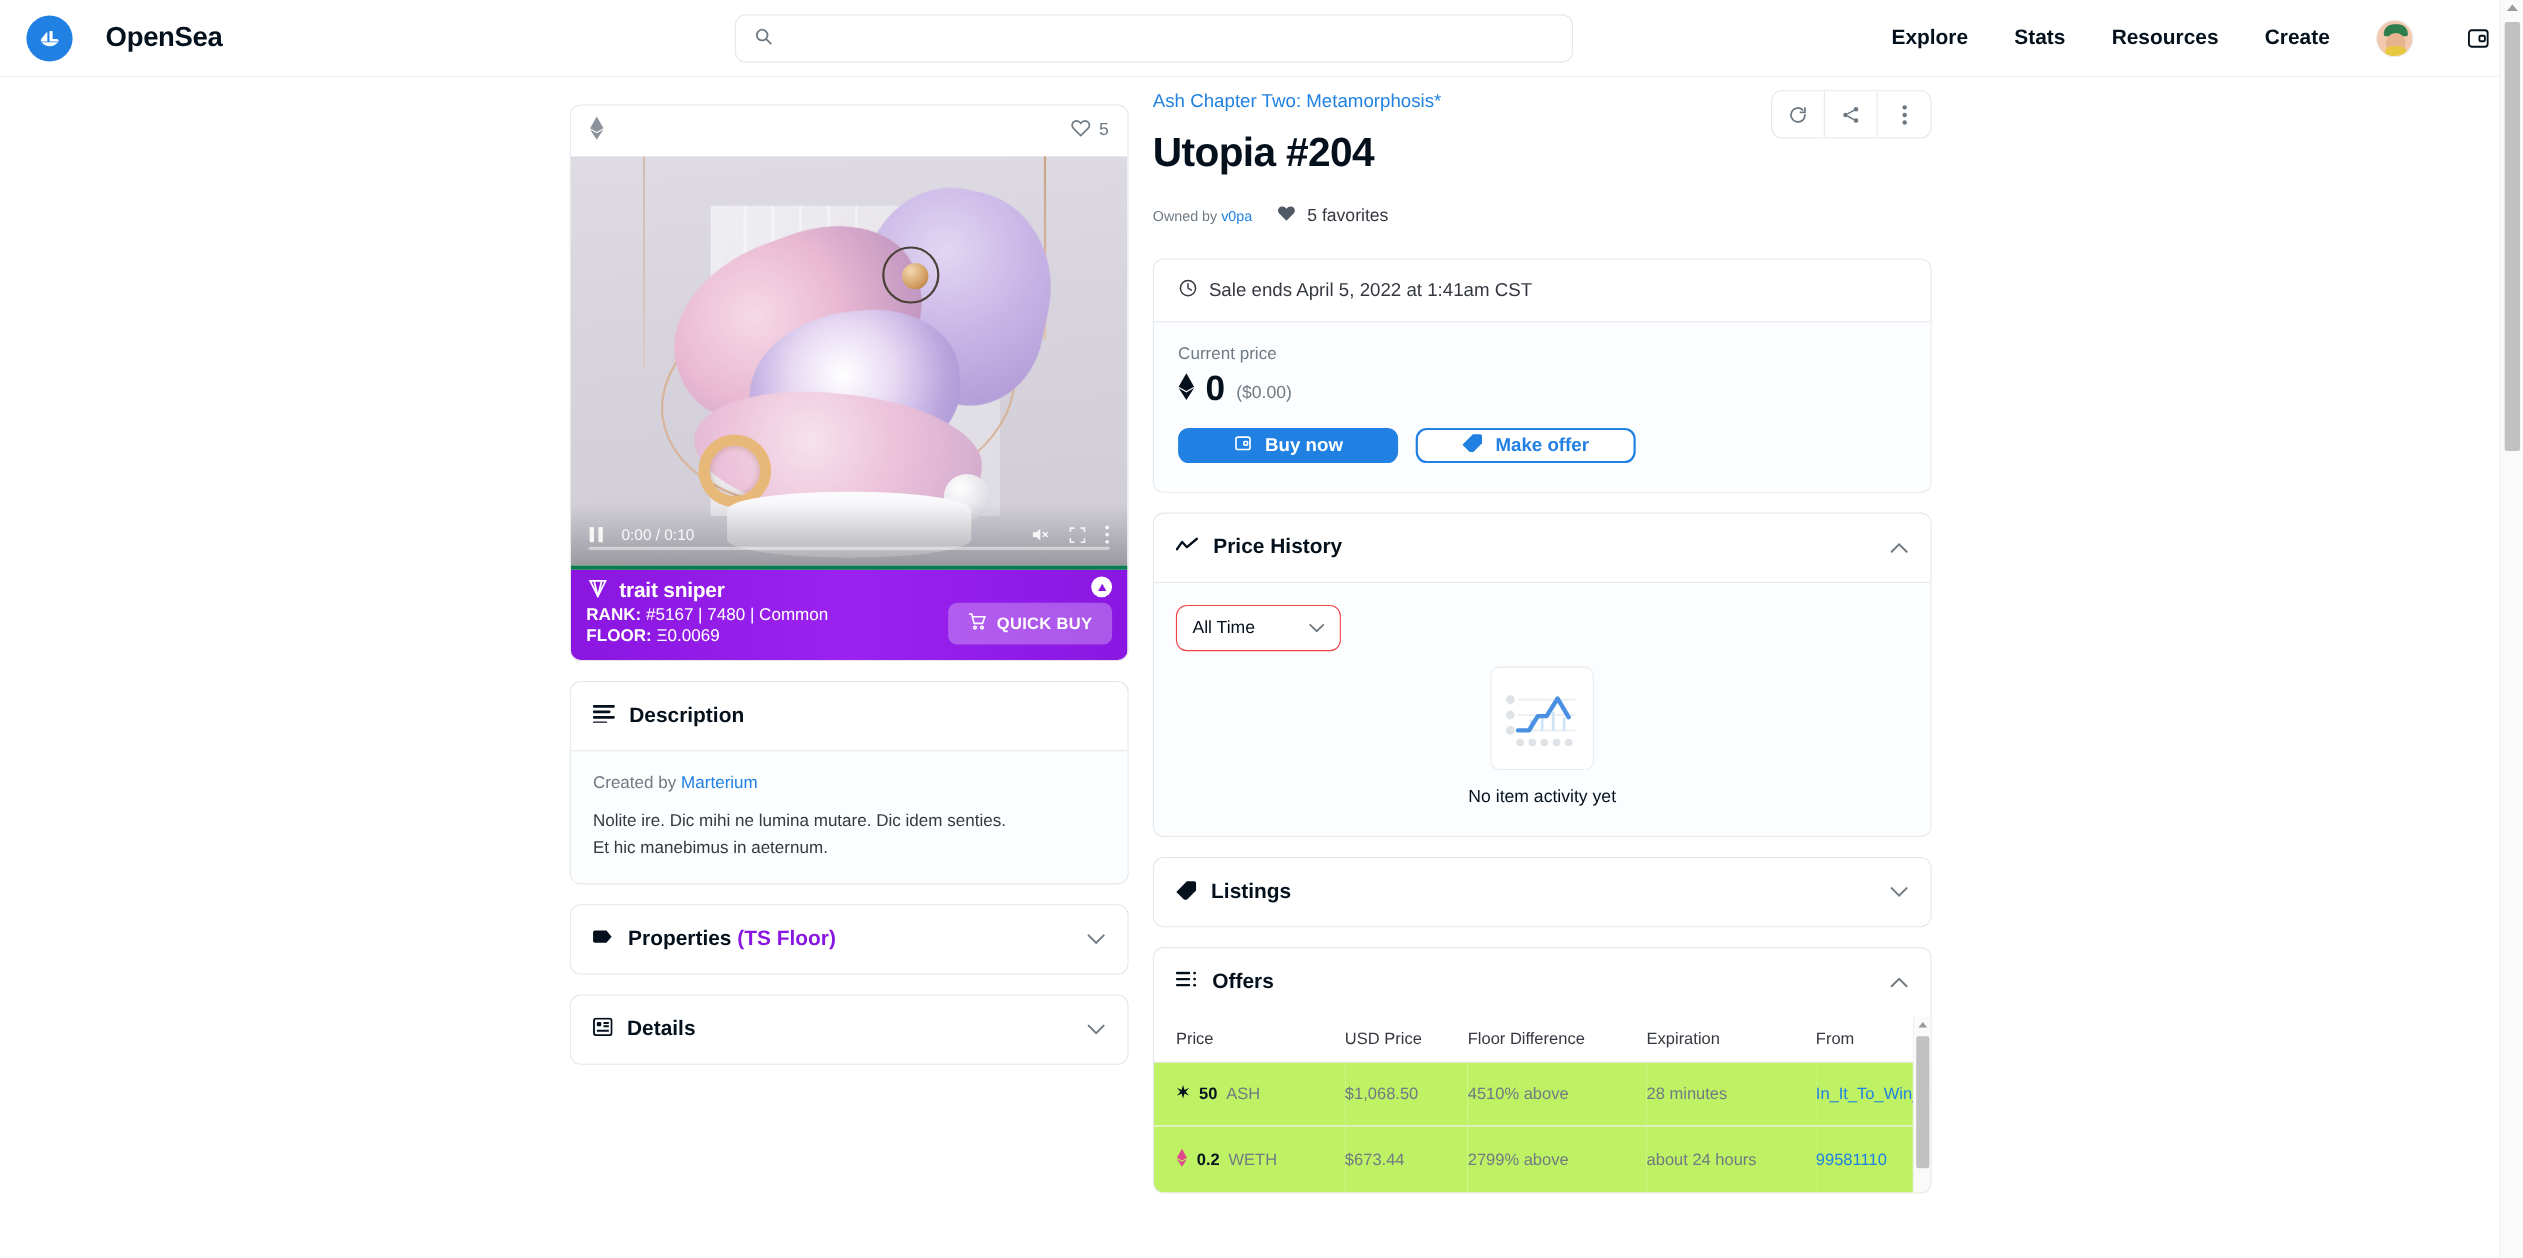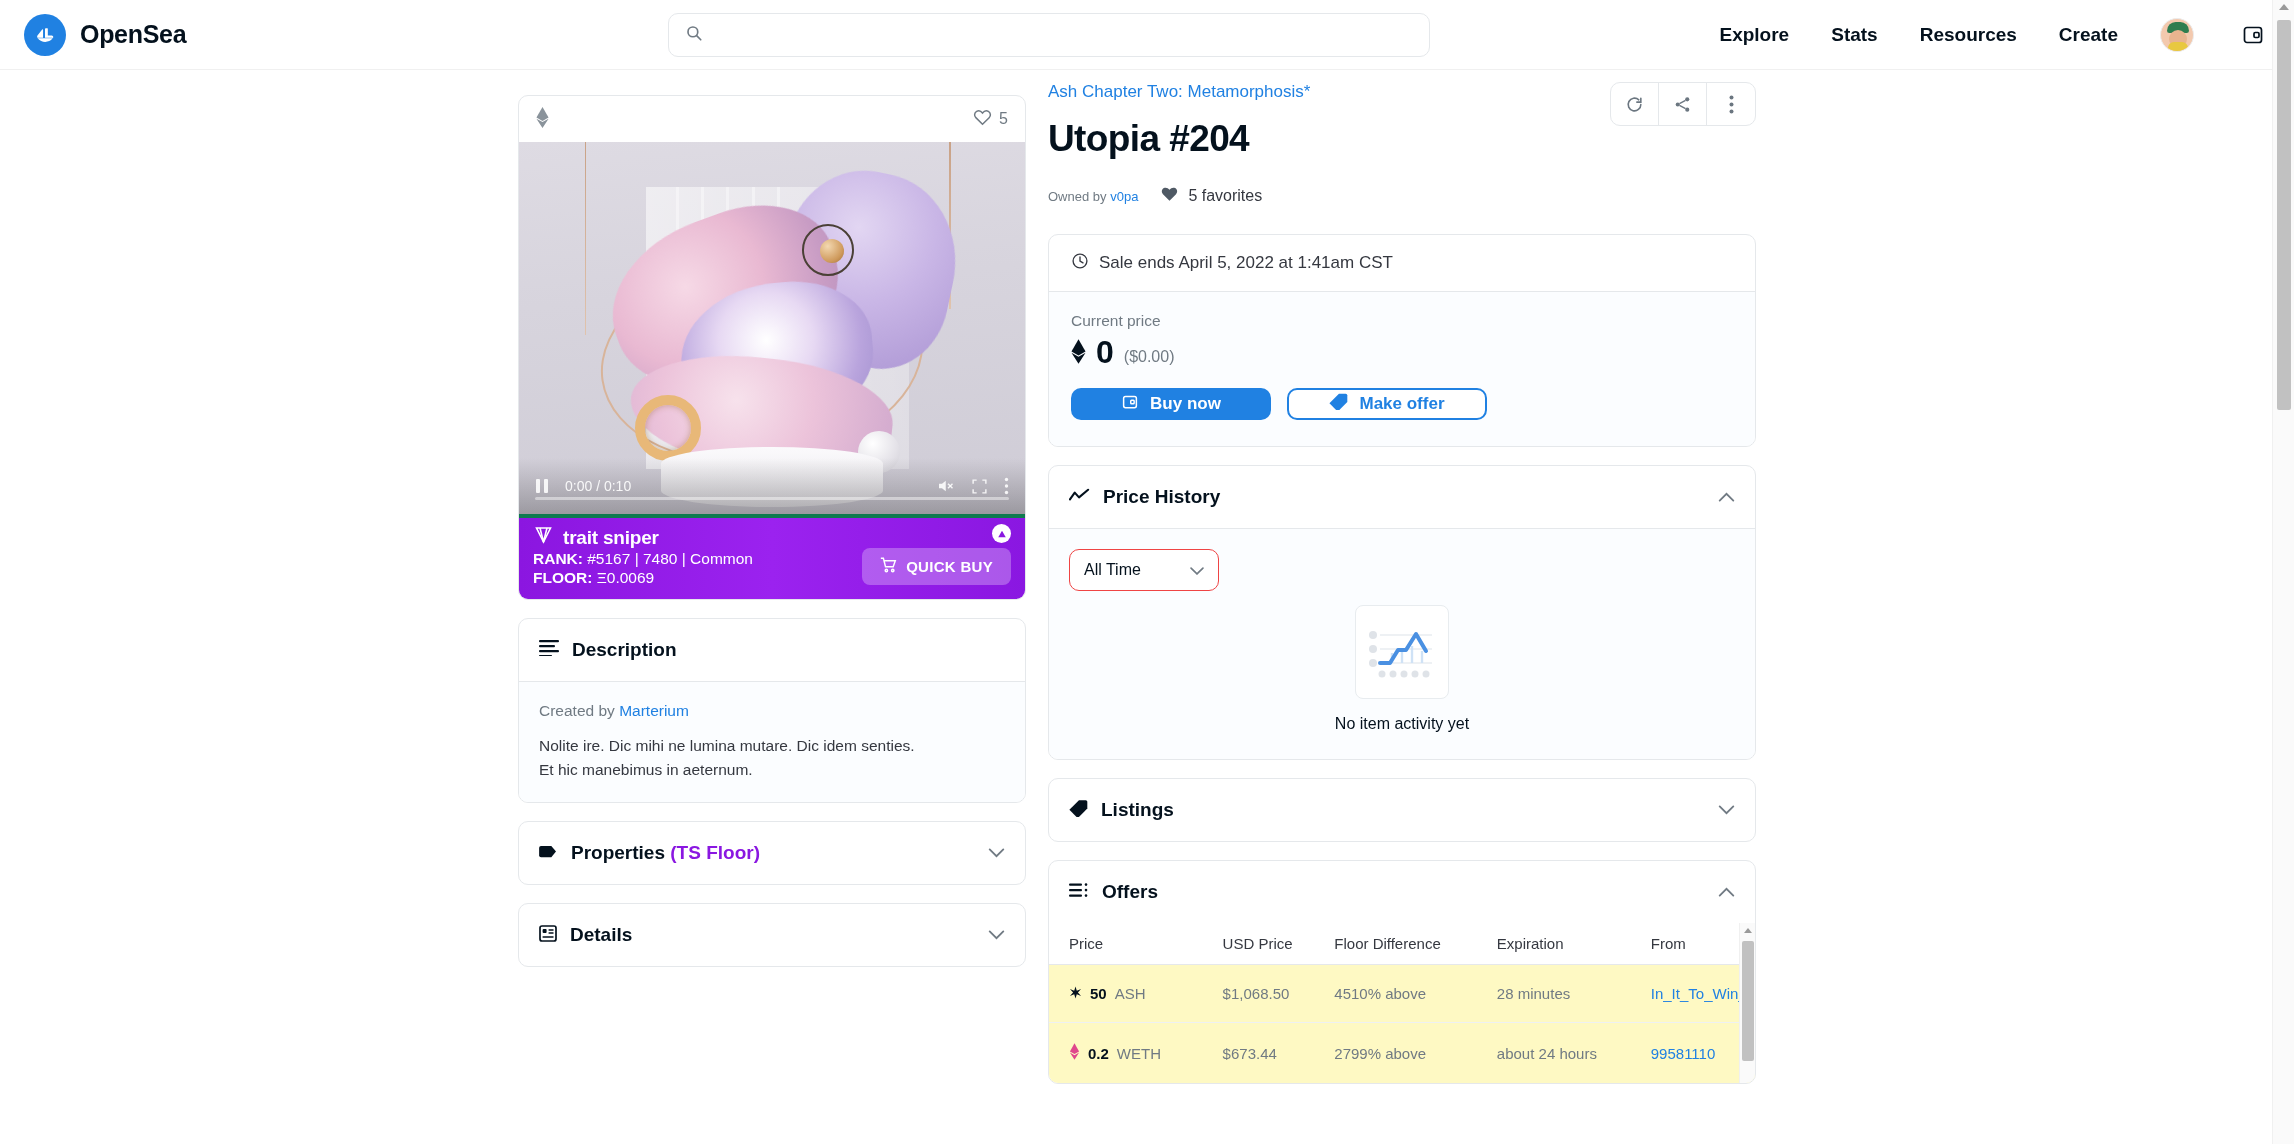--- a/index.html
+++ b/index.html
@@ -12,21 +12,21 @@
   body { position: relative; }
 
   
   .header {
     height: 70px; width: 2294px;
     display: flex; align-items: center;
     background: #fff;
     border-bottom: 1px solid #f0f0f0;
     position: relative;
   }
-  .brand { display: flex; align-items: center; gap: 14px; margin-left: 24px; }
+  .brand { display: flex; align-items: center; gap: 30px; margin-left: 24px; }
   .brand-logo {
     width: 42px; height: 42px; border-radius: 50%;
     background: #2081e2; position: relative;
     display: flex; align-items: center; justify-content: center;
   }
   .brand-name { font-size: 25px; font-weight: bold; color: #04111d; letter-spacing: -0.3px; }
 
   .search-wrap {
     position: absolute; left: 668px; top: 13px;
     width: 762px; height: 44px;
@@ -250,21 +250,21 @@
   .empty-text { font-size:16px; color:#04111d; margin-top:16px; }
 
   
   .offers-table { position:relative; }
   .offers-scroll { max-height: 160px; overflow:hidden; }
   table { width:100%; border-collapse: collapse; }
   th {
     text-align:left; font-size:15px; font-weight:normal; color:#353840;
     padding: 12px 0 12px 0; border-bottom:1px solid #e5e8eb; background:#fff;
   }
-  td { font-size:15px; color:#707a83; padding: 20px 0; border-bottom:1px solid #eef1f3; background:#fef9c3;}
+  td { font-size:15px; color:#707a83; padding: 20px 0; border-bottom:1px solid #eef1f3; background:#bef264;}
   th:first-child, td:first-child { padding-left: 20px; }
   .price-cell { color:#04111d; display:flex; align-items:center; gap:8px;}
   .price-cell b { color:#04111d; font-weight:bold; }
   .price-cell .unit { color:#707a83; font-weight:normal;}
   .from-link { color:#2081e2; cursor:pointer; }
   .tbl-scrollbar {
     position:absolute; right:0; top:0; width:16px; bottom:0; background:#fafafa; border-left:1px solid #f0f0f0;
   }
   .tbl-scroll-up {
     position:absolute; top:5px; left:50%; transform:translateX(-50%);

